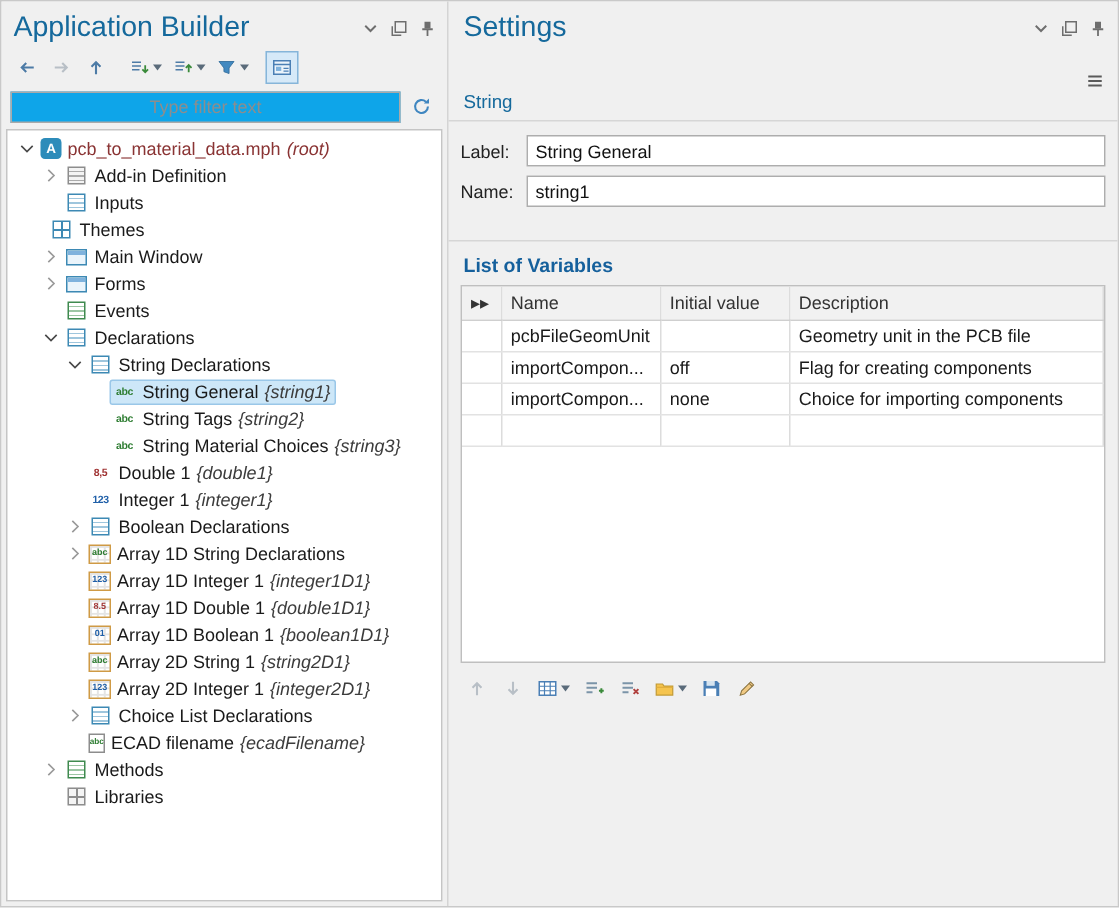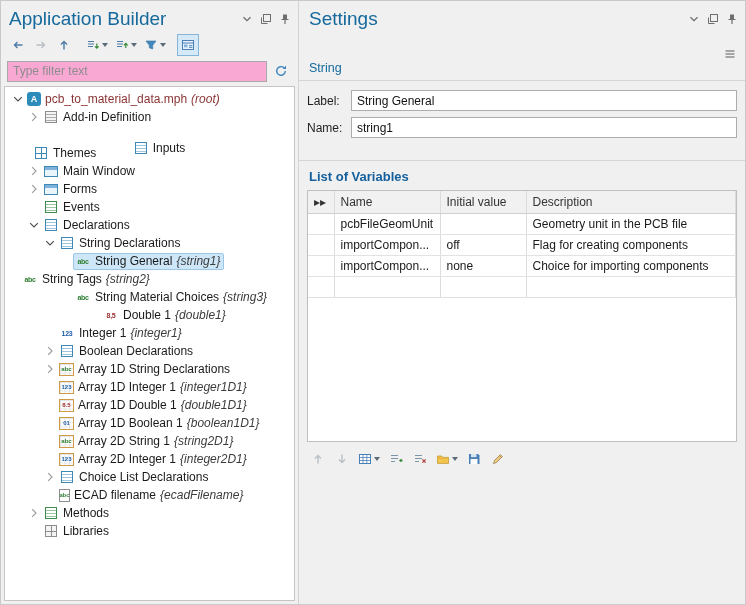--- a/index.html
+++ b/index.html
@@ -61,23 +61,23 @@
     width:0; height:0; margin-left:2px;
     border-left:3px solid transparent; border-right:3px solid transparent;
     border-top:4px solid #5a6b7a;
   }
   .filter-row {
     display:flex; align-items:center; gap:3px;
     padding:2px 6px 4px 6px;
   }
   .filter-input {
     flex:1; height:21px;
-    border:1px solid #a9a9a9; background:#f9a8d4;
+    border:1px solid #a9a9a9; background:#0ea5e9;
     font-family:"Liberation Sans",sans-serif; font-size:12px;
-    padding:0 5px; color:#222;
+    padding:0 5px; color:#222;text-align:center;
   }
   .filter-input::placeholder { color:#8d8d8d; }
   .tree-box {
     flex:1; margin:0 3px 3px 3px;
     background:#fff; border:1px solid #c5c5c5;
     overflow:hidden; padding-top:3px;
   }
   .tree-row {
     display:flex; align-items:center;
     height:18px; white-space:nowrap; font-size:12px;
@@ -285,21 +285,21 @@
               <path d="M5.2 3.2L9 7l-3.8 3.8" fill="none" stroke="#9a9a9a" stroke-width="1.1"></path>
             </svg>
           </span>
           <span class="node-body">
             <span class="nic">
               <span class="nic-list nic-b-gray"></span>
             </span>
             <span class="node-label">Add-in Definition</span>
           </span>
         </div>
-        <div class="tree-row" style="padding-left: 21px; flex-direction: column;">
+        <div class="tree-row" style="padding-left: 21px;">
           <span class="exp"></span>
           <span class="node-body">
             <span class="nic">
               <span class="nic-list"></span>
             </span>
             <span class="node-label">Inputs</span>
           </span>
         </div>
         <div class="tree-row" style="padding-left: 11px;">
           <span class="exp"></span>
@@ -372,37 +372,37 @@
           </span>
         </div>
         <div class="tree-row" style="padding-left: 53px;">
           <span class="exp"></span>
           <span class="node-body selected">
             <span class="nic nic-text c-green">abc</span>
             <span class="node-label">String General</span>
             <span class="node-tag">{string1}</span>
           </span>
         </div>
-        <div class="tree-row" style=" align-items: center;">
+        <div class="tree-row" style="padding-left: 53px; align-items: center;">
           <span class="exp"></span>
           <span class="node-body">
             <span class="nic nic-text c-green">abc</span>
             <span class="node-label">String Tags</span>
             <span class="node-tag">{string2}</span>
           </span>
         </div>
         <div class="tree-row" style="padding-left: 53px;">
           <span class="exp"></span>
           <span class="node-body">
             <span class="nic nic-text c-green">abc</span>
             <span class="node-label">String Material Choices</span>
             <span class="node-tag">{string3}</span>
           </span>
         </div>
-        <div class="tree-row" style="padding-left: 37px; gap: 44px;">
+        <div class="tree-row" style="padding-left: 37px;">
           <span class="exp"></span>
           <span class="node-body">
             <span class="nic nic-text c-red">8,5</span>
             <span class="node-label">Double 1</span>
             <span class="node-tag">{double1}</span>
           </span>
         </div>
         <div class="tree-row" style="padding-left: 37px;">
           <span class="exp"></span>
           <span class="node-body">

